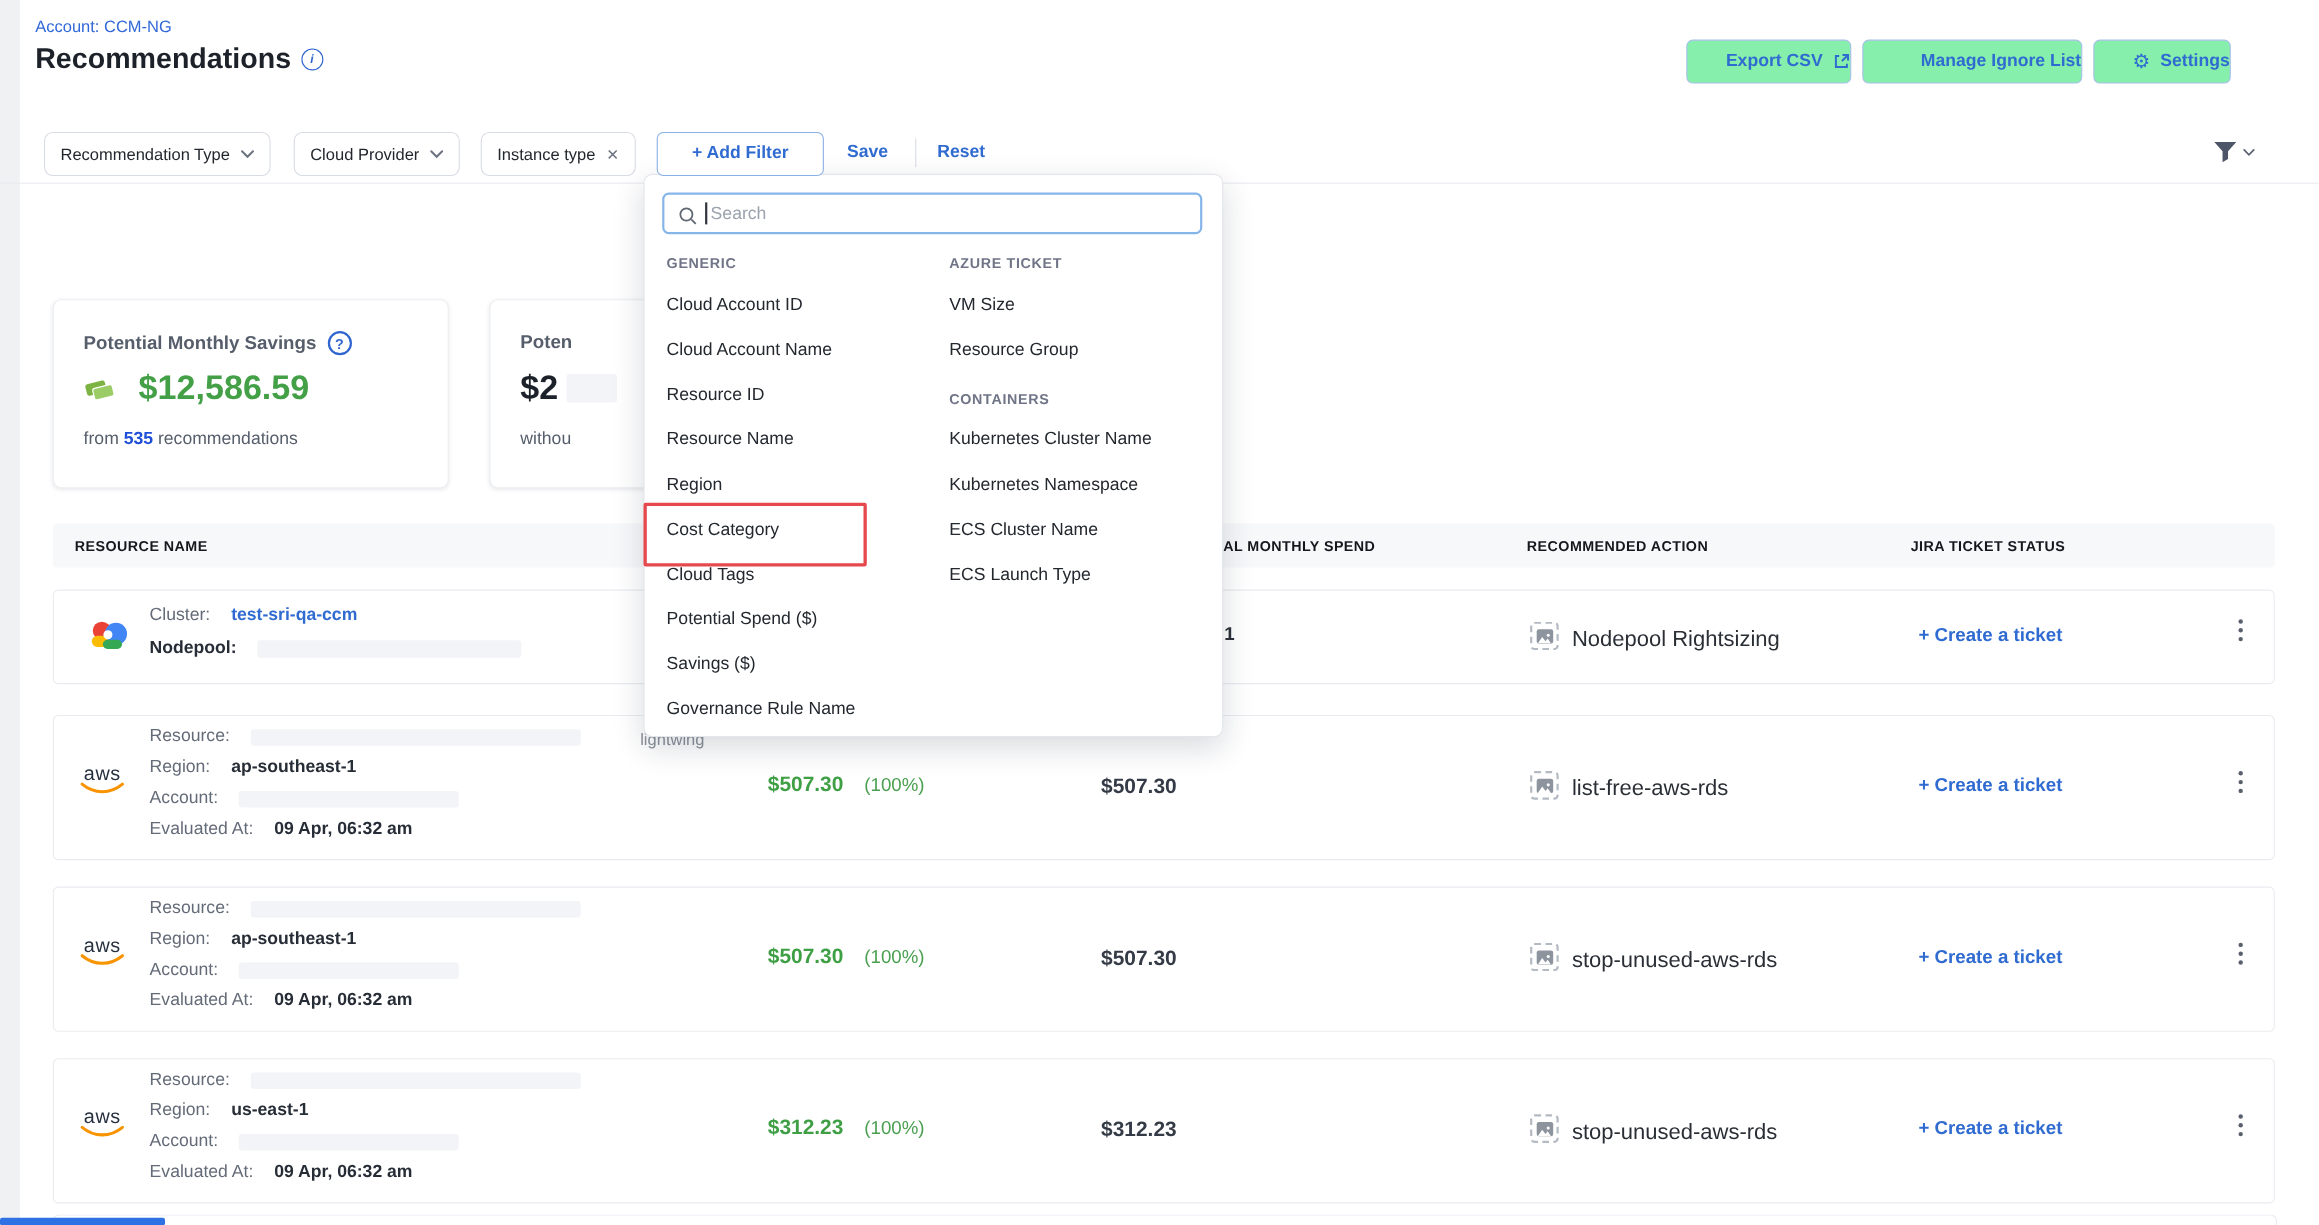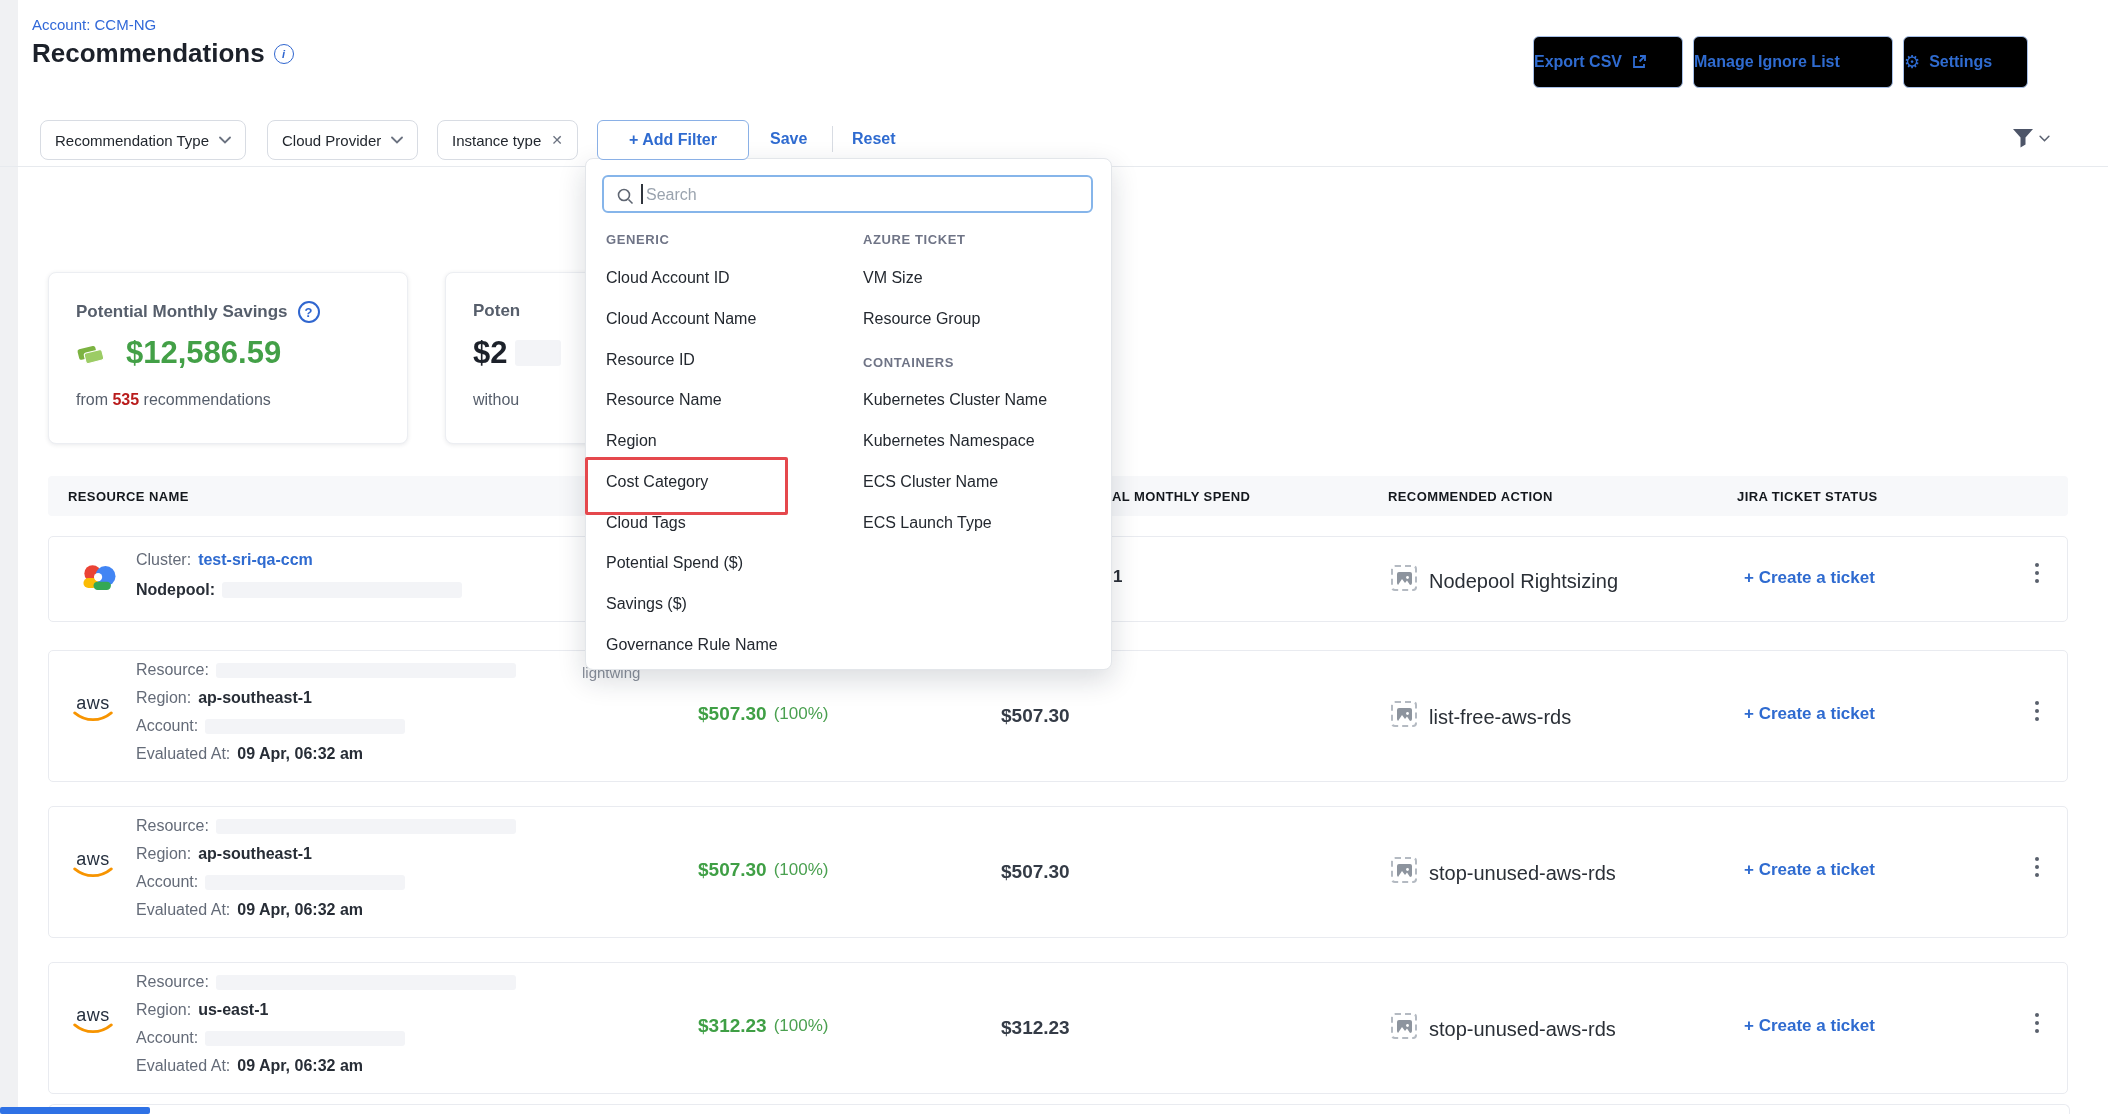--- a/index.html
+++ b/index.html
@@ -7,22 +7,22 @@
        font-family:"Liberation Sans",sans-serif;color:#1c212a}
   .abs{position:absolute}
   .gutter{left:0;top:0;width:18px;height:1114px;background:#f0f1f3}
 
   
   .crumb{left:32px;top:16px;font-size:15px;color:#3168d8;cursor:pointer}
   .titlerow{left:32px;top:38px;display:flex;align-items:center;gap:9px}
   .pagetitle{font-size:26px;font-weight:bold;color:#1c212a}
   .info-badge{width:18px;height:18px;border:1.5px solid #3066cf;border-radius:50%;color:#3066cf;
       font-size:11px;font-weight:bold;font-style:italic;display:inline-flex;align-items:center;justify-content:center}
-  .btn{height:52px;border:1px solid #a7c0e8;border-radius:6px;background:#000000;color:#2f6bd0;
-      font-size:16px;font-weight:bold;display:flex;align-items:center;justify-content:flex-start;gap:9px;
+  .btn{height:40px;border:1px solid #a7c0e8;border-radius:6px;background:#86efac;color:#2f6bd0;
+      font-size:16px;font-weight:bold;display:flex;align-items:center;justify-content:flex-end;gap:9px;
       box-sizing:border-box;cursor:pointer}
   .gear-glyph{font-size:18px;font-weight:normal}
 
   
   .chip{height:40px;border:1px solid #d8dce3;border-radius:8px;background:#fff;color:#22272e;font-size:15px;
       display:flex;align-items:center;gap:10px;padding:0 14px;box-sizing:border-box;cursor:pointer}
   .chip .x{color:#6b7280;font-size:14px}
   .addf{height:40px;border:1px solid #8ab0e6;border-radius:6px;background:#fff;color:#2f6bd0;
       font-weight:bold;font-size:16px;display:flex;align-items:center;justify-content:center;
       box-sizing:border-box;cursor:pointer;z-index:45}
@@ -39,41 +39,41 @@
   .tab.inactive{background:#fff;color:#262b33;border-left:1px solid #dde2e8}
 
   
   .card{background:#fff;border:1px solid #eceef2;border-radius:8px;box-shadow:0 1px 4px rgba(35,45,65,.10)}
   .card-title{font-size:17px;font-weight:bold;color:#565e6b;display:flex;gap:10px;align-items:center}
   .help-badge{width:22px;height:22px;border:2px solid #3066cf;border-radius:50%;color:#3066cf;font-size:13px;
       font-weight:bold;display:inline-flex;align-items:center;justify-content:center;box-sizing:border-box;cursor:pointer}
   .big-green{font-size:31px;font-weight:bold;color:#43a047;display:flex;align-items:center;gap:20px}
   .big-dark{font-size:31px;font-weight:bold;color:#1c212a;display:flex;align-items:center;gap:8px}
   .card-sub{font-size:16px;color:#565e6b}
-  .card-sub b{color:#b91c1c}
+  .card-sub b{color:#1d4ed8}
   .redact{background:#f3f4f7;border-radius:3px;display:inline-block}
 
   
   .panel{left:585px;top:158px;width:525px;height:510px;background:#fff;border:1px solid #e3e6ea;
       border-radius:8px;box-shadow:0 10px 28px rgba(20,30,50,.16);z-index:40}
   .search-wrap{position:absolute;left:16px;top:16px;width:491px;height:38px;border:2px solid #86b5ea;
       border-radius:6px;box-sizing:border-box;background:#fff}
   .search-wrap input{position:absolute;left:40px;top:1px;width:440px;height:32px;border:none;outline:none;
       font-size:16px;font-family:inherit;color:#262b33;background:transparent}
   .search-wrap input::placeholder{color:#9aa3ae}
   .caret{position:absolute;left:37px;top:7px;width:1.5px;height:20px;background:#30353d}
   .msec{position:absolute;font-size:13px;font-weight:bold;color:#6f7486;letter-spacing:.6px}
   .mitem{position:absolute;font-size:16px;color:#23282f;cursor:pointer;white-space:nowrap}
   .hlbox{position:absolute;left:-1px;top:298px;width:197px;height:52px;border:3px solid #e5484d;border-radius:2px}
 
   
   .thead{left:48px;top:476px;width:2020px;height:40px;background:#f7f8fa;border-radius:4px}
   .th{position:absolute;top:13px;font-size:13px;font-weight:bold;color:#14181d;letter-spacing:.4px;white-space:nowrap}
   .rowcard{position:absolute;left:48px;width:2020px;background:#fff;border:1px solid #e9ebf0;border-radius:5px;box-sizing:border-box}
-  .rline{position:absolute;display:flex;align-items:center;gap:7px;font-size:16px;white-space:nowrap}
+  .rline{position:absolute;display:flex;align-items:center;gap:19px;font-size:16px;white-space:nowrap}
   .lbl{color:#646b78}
   .val{color:#272d36;font-weight:bold}
   .vallink{color:#2f6bd0;font-weight:bold;cursor:pointer}
   .sav{font-size:19px;font-weight:bold;color:#3f9f45}
   .savpct{font-size:17px;color:#4aa050}
   .spendv{font-size:19px;font-weight:bold;color:#343b46}
   .fragnum{font-size:17px;font-weight:bold;color:#2a2f38}
   .action-label{font-size:20px;color:#2a2f36;white-space:nowrap}
   .ticket{font-size:17px;font-weight:bold;color:#2f6bd0;cursor:pointer;white-space:nowrap}
   .kebab{display:flex;flex-direction:column;gap:4px;cursor:pointer;padding:4px}

